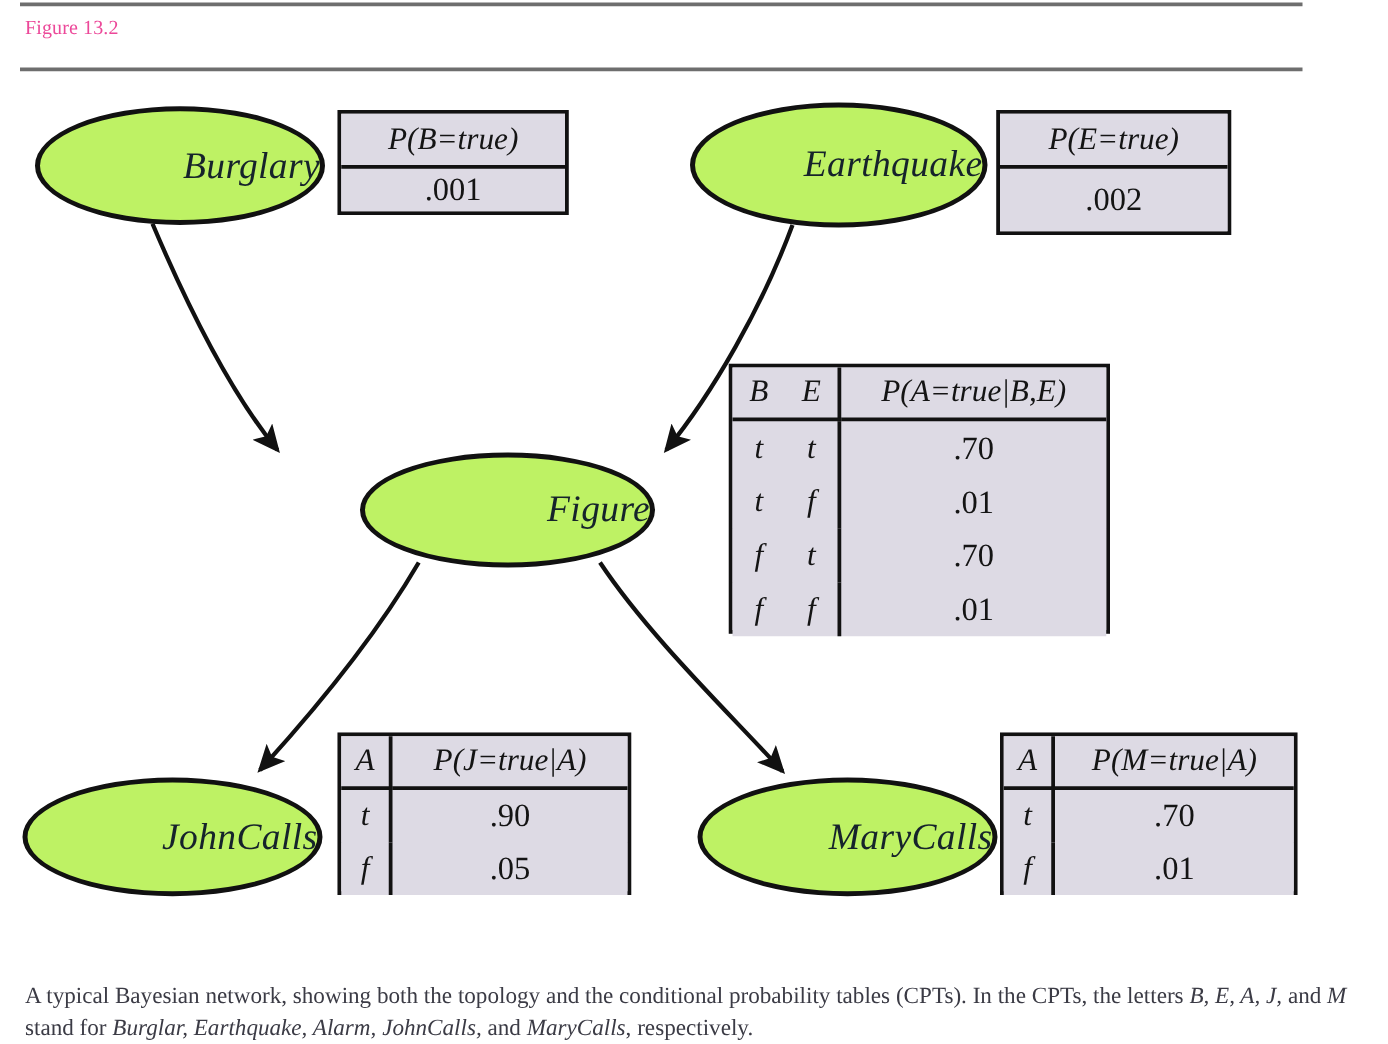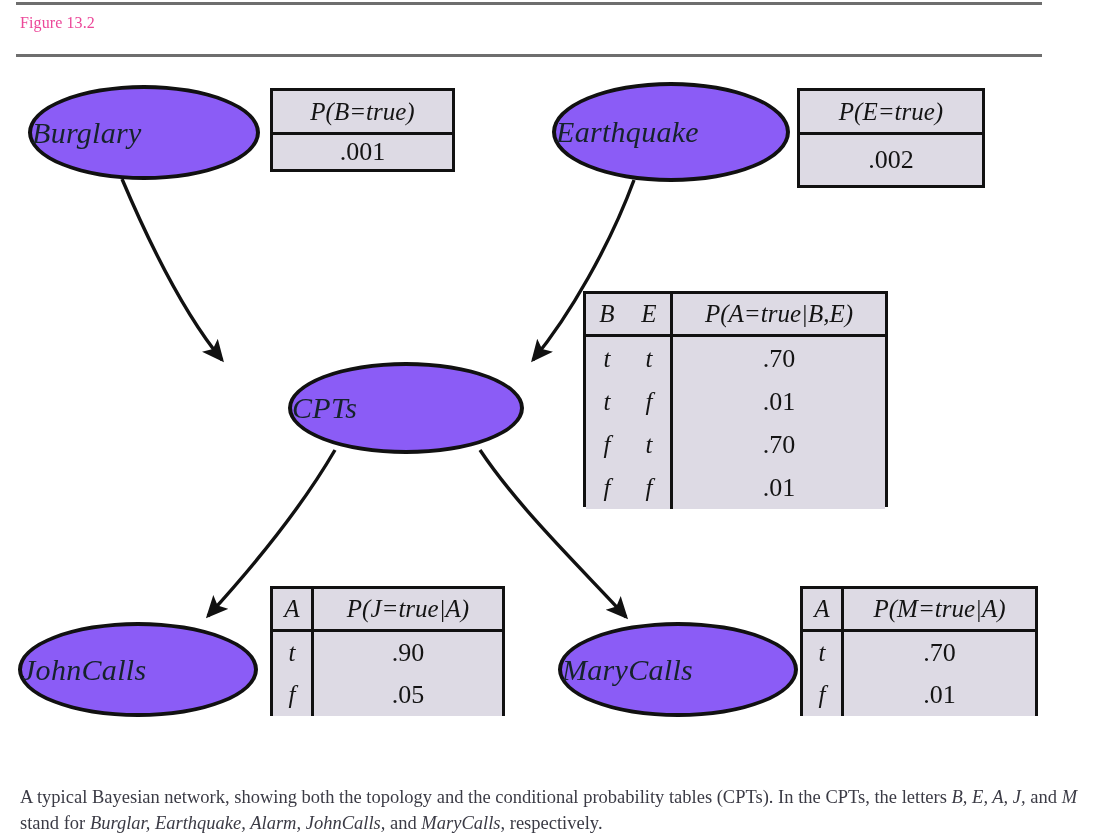--- a/index.html
+++ b/index.html
@@ -56,25 +56,25 @@
     top: 0;
     width: 1110px;
     height: 675px;
   }
 
   
   .node {
     position: absolute;
     box-sizing: border-box;
     border-radius: 50%;
-    background: #8b5cf6;
+    background: #bef264;
     border: 4px solid #111111;
     display: flex;
     align-items: center;
-    justify-content: flex-start;
+    justify-content: flex-end;
   }
   .node-label {
     font-family: "Liberation Serif", "DejaVu Serif", serif;
     font-style: italic;
     font-size: 30px;
     color: #16232b;
     white-space: nowrap;
     letter-spacing: 0.3px;
   }
 
@@ -186,21 +186,21 @@
     <path d="M 480,390 C 520,450 585,512 626,557" stroke="#111111" stroke-width="3.4" fill="none" marker-end="url(#arrowhead)"></path>
   </svg>
 
   <div class="node" id="node-burglary">
     <span class="node-label">Burglary</span>
   </div>
   <div class="node" id="node-earthquake">
     <span class="node-label">Earthquake</span>
   </div>
   <div class="node" id="node-alarm">
-    <span class="node-label">CPTs</span>
+    <span class="node-label">Figure</span>
   </div>
   <div class="node" id="node-johncalls">
     <span class="node-label">JohnCalls</span>
   </div>
   <div class="node" id="node-marycalls">
     <span class="node-label">MaryCalls</span>
   </div>
 
   <div class="cpt" id="cpt-burglary">
     <table>

